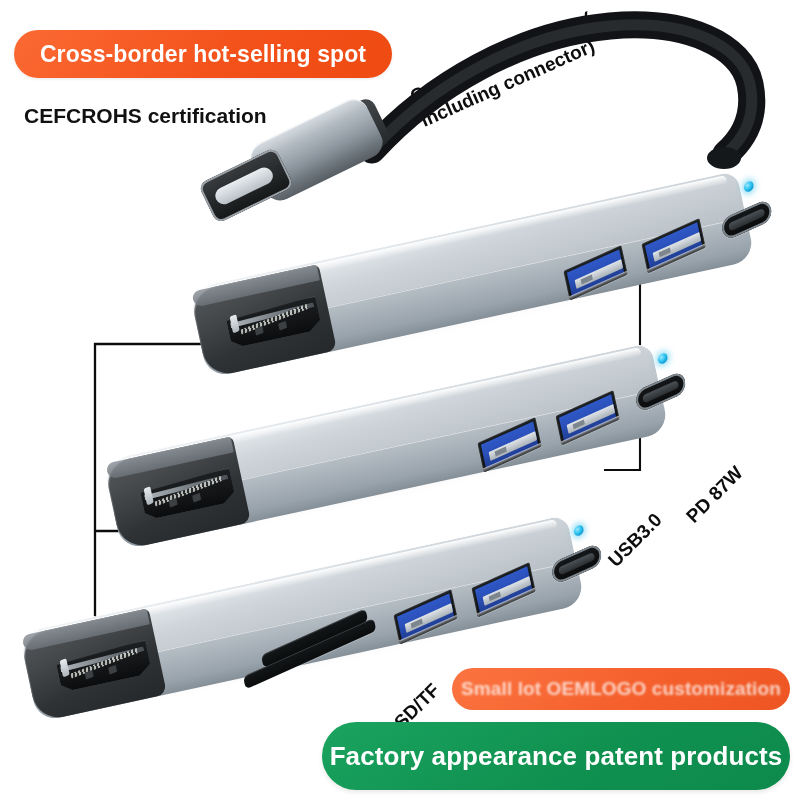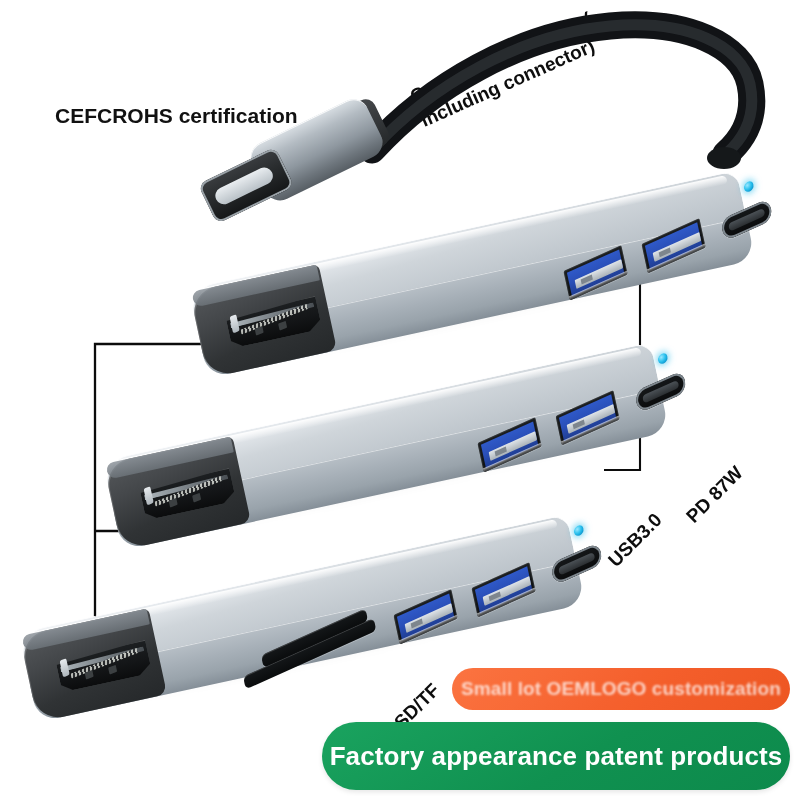--- a/index.html
+++ b/index.html
@@ -39,21 +39,21 @@
   #badge-oem .t { opacity:.72; filter:blur(.9px); }
   #badge-factory {
     left:322px; top:722px; width:468px; height:68px;
     background:linear-gradient(150deg,#1AA35F 0%,#109150 55%,#0D8A4C 100%);
     font-size:26px;
     box-shadow:0 2px 5px rgba(0,0,0,.10);
   }
 
   
   .caption { position:absolute; color:#111; font-weight:bold; white-space:nowrap; }
-  #cap-cert { left:24px; top:104px; font-size:21px;margin-left:31px; }
+  #cap-cert { left:24px; top:104px; font-size:21px; }
   #cap-hd   { left:8px;  top:488px; font-size:22px; line-height:1.2; font-weight:bold; text-align:left; }
   #cap-hd .l2 { font-size:22px; font-weight:normal; letter-spacing:-.3px;}
   .rot { position:absolute; color:#0d0d0d; font-weight:bold; white-space:nowrap; }
   #cap-cable { left:406px; top:86px; font-size:19px; transform:rotate(-24deg); transform-origin:0 0; line-height:1.35; }
   #cap-usb3  { left:604px; top:556px; font-size:19px; transform:rotate(-45deg); transform-origin:0 0; }
   #cap-pd    { left:682px; top:512px; font-size:19px; transform:rotate(-45deg); transform-origin:0 0; }
   #cap-sdtf  { left:390px; top:718px; font-size:19px; transform:rotate(-45deg); transform-origin:0 0; }
 
   
   #leaders { position:absolute; left:0; top:0; width:800px; height:800px; pointer-events:none; }
@@ -352,20 +352,23 @@
   </div>
 
   <svg id="leaders" viewBox="0 0 800 800">
 
     <path d="M230,344 L95,344 L95,675 L190,675" fill="none" stroke="#0c0c0c" stroke-width="2.3"></path>
     <line x1="95" y1="531" x2="150" y2="531" stroke="#0c0c0c" stroke-width="2.3"></line>
 
     <path d="M578,263 L640,263 L640,470 L604,470" fill="none" stroke="#0c0c0c" stroke-width="2.1"></path>
   </svg>
 
+  <div class="pill" id="badge-hot">
+    <span>Cross-border hot-selling spot</span>
+  </div>
 
   <div class="caption" id="cap-cert">
     <span>CEFCROHS certification</span>
   </div>
 
   <div class="rot" id="cap-cable">
     <div>Cable length 135mm (</div>
     <div>including connector)</div>
   </div>
 

